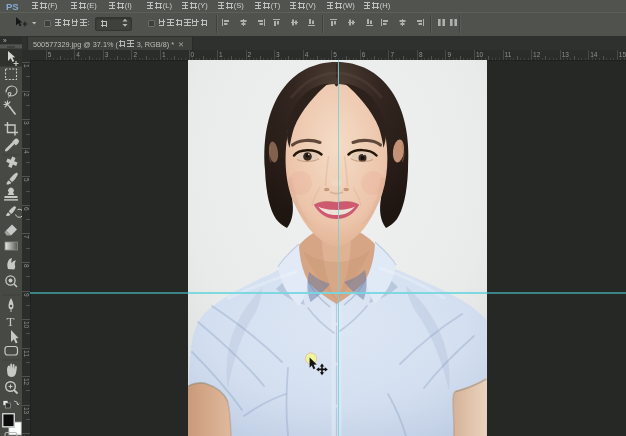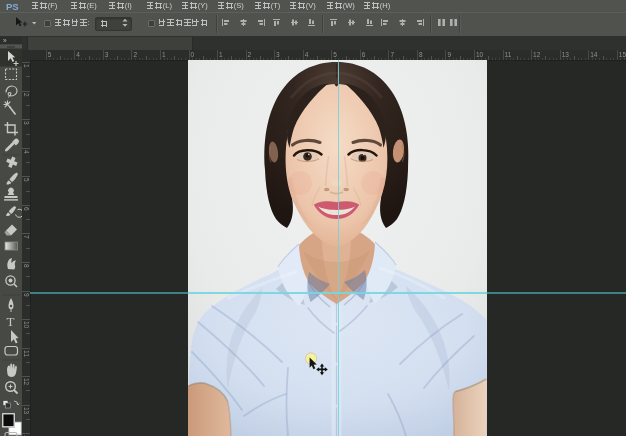--- a/index.html
+++ b/index.html
@@ -120,20 +120,21 @@
 <svg class="abs" style="left:437px;top:18px;" width="9" height="9" viewBox="0 0 9 9">
       <rect x="1" y="1" width="2.6" height="7" fill="#aeb0ac"></rect>
       <rect x="5.4" y="1" width="2.6" height="7" fill="#aeb0ac"></rect>
     </svg>
 <svg class="abs" style="left:449px;top:18px;" width="9" height="9" viewBox="0 0 9 9">
       <rect x="1" y="1" width="2.6" height="7" fill="#aeb0ac"></rect>
       <rect x="5.4" y="1" width="2.6" height="7" fill="#aeb0ac"></rect>
     </svg>
 <div class="abs" style="left:22px;top:36px;width:604px;height:14px;background:#2f312e;border-bottom:1px solid #262826;"></div>
 <div class="abs" style="left:27px;top:36.5px;width:164px;height:13.5px;background:#3e403c;border-left:1px solid #292b28;border-right:1px solid #292b28;"></div>
+<div class="abs" style="left:33px;top:39.5px;font-size:7.3px;color:#bdbeba;white-space:nowrap;">500577329.jpg @ 37.1% (<span style="letter-spacing:0;"><span class="cj b" style="--c:#c0c1be"></span><span class="cj a" style="--c:#c0c1be"></span></span> 3, RGB/8) * &nbsp;<span style="color:#9fa09d;">✕</span></div>
 <div class="abs" style="left:22px;top:50px;width:604px;height:10px;background:#2b2d2a;border-bottom:1px solid #1f2120;"></div>
 <div class="abs" style="left:22px;top:50px;width:604px;height:10px;overflow:hidden;">
       <div class="tick" style="left:23.8px;top:0;width:1px;height:10px;background:#474946;"></div>
       <div class="rnum" style="left:25.8px;top:1.5px;">5</div>
       <div class="tick" style="left:38.0px;top:6px;width:1px;height:4px;"></div>
       <div class="tick" style="left:27.3px;top:8px;width:1px;height:2px;opacity:.6;"></div>
       <div class="tick" style="left:30.9px;top:8px;width:1px;height:2px;opacity:.6;"></div>
       <div class="tick" style="left:34.5px;top:8px;width:1px;height:2px;opacity:.6;"></div>
       <div class="tick" style="left:41.6px;top:8px;width:1px;height:2px;opacity:.6;"></div>
       <div class="tick" style="left:45.2px;top:8px;width:1px;height:2px;opacity:.6;"></div>

